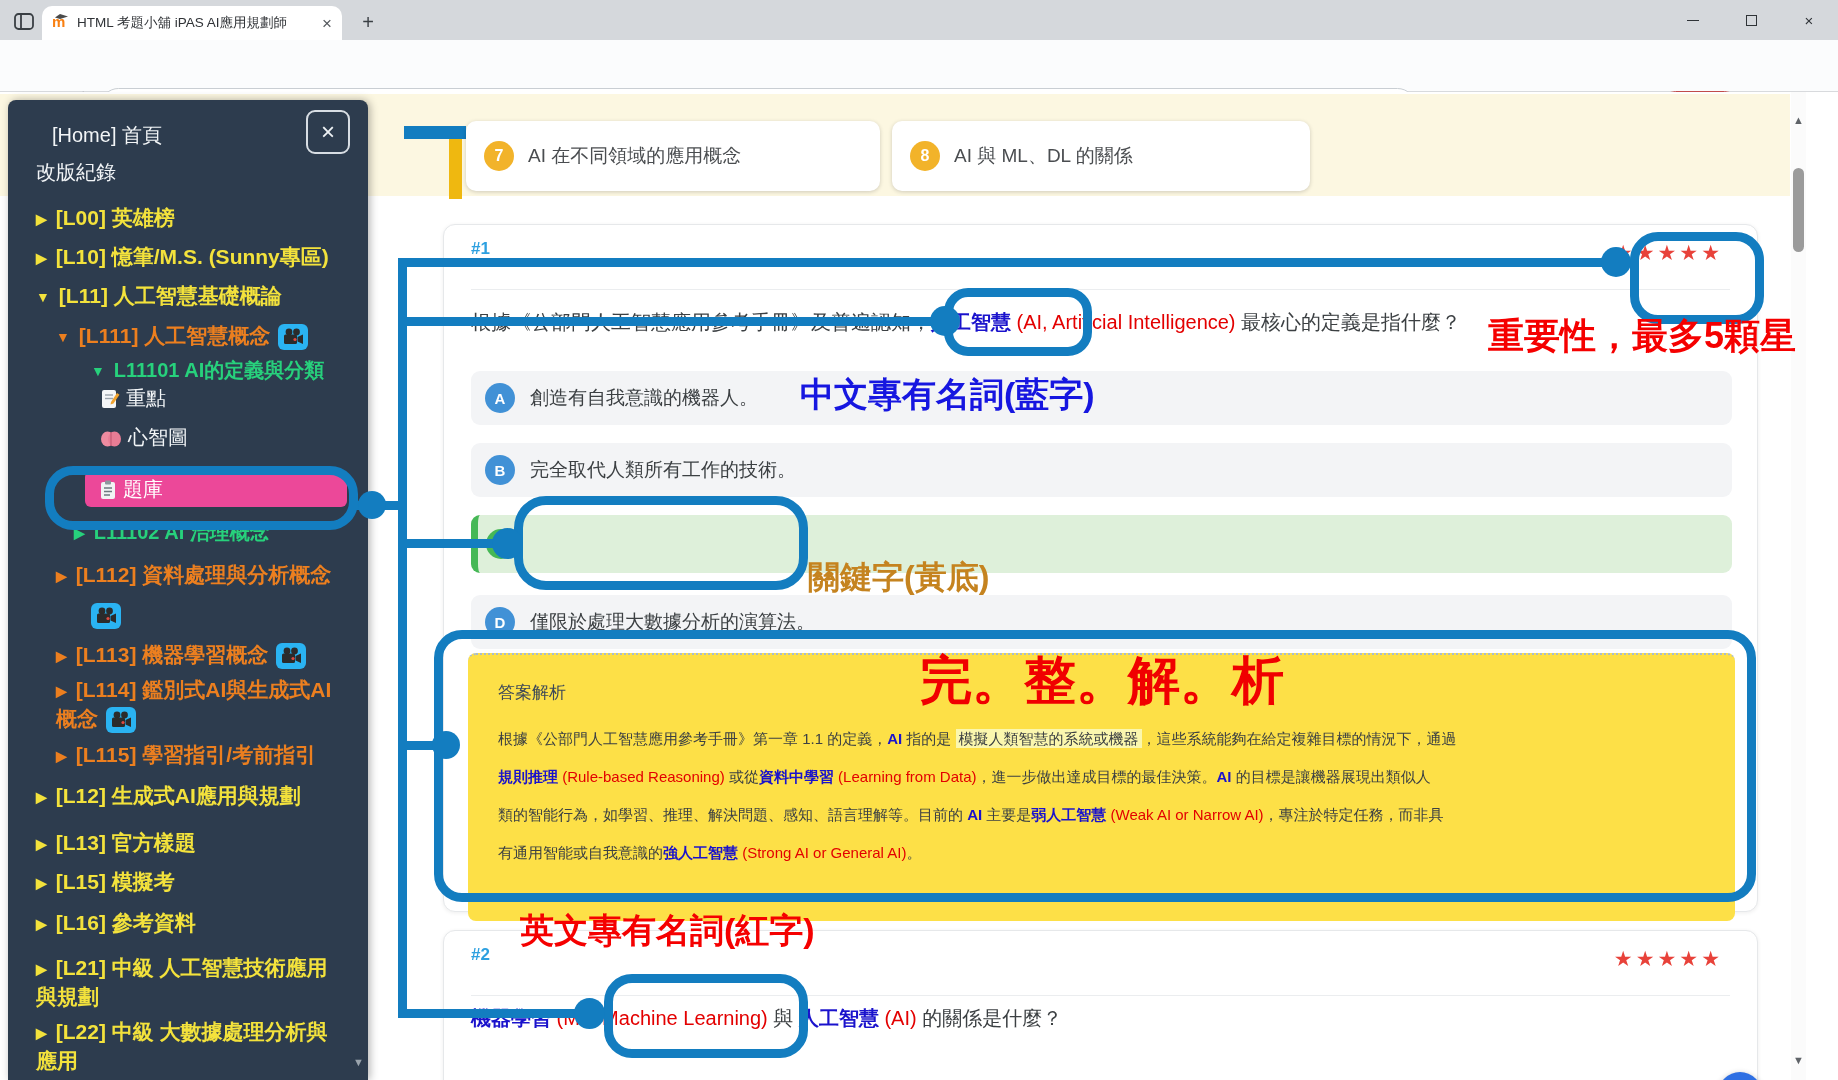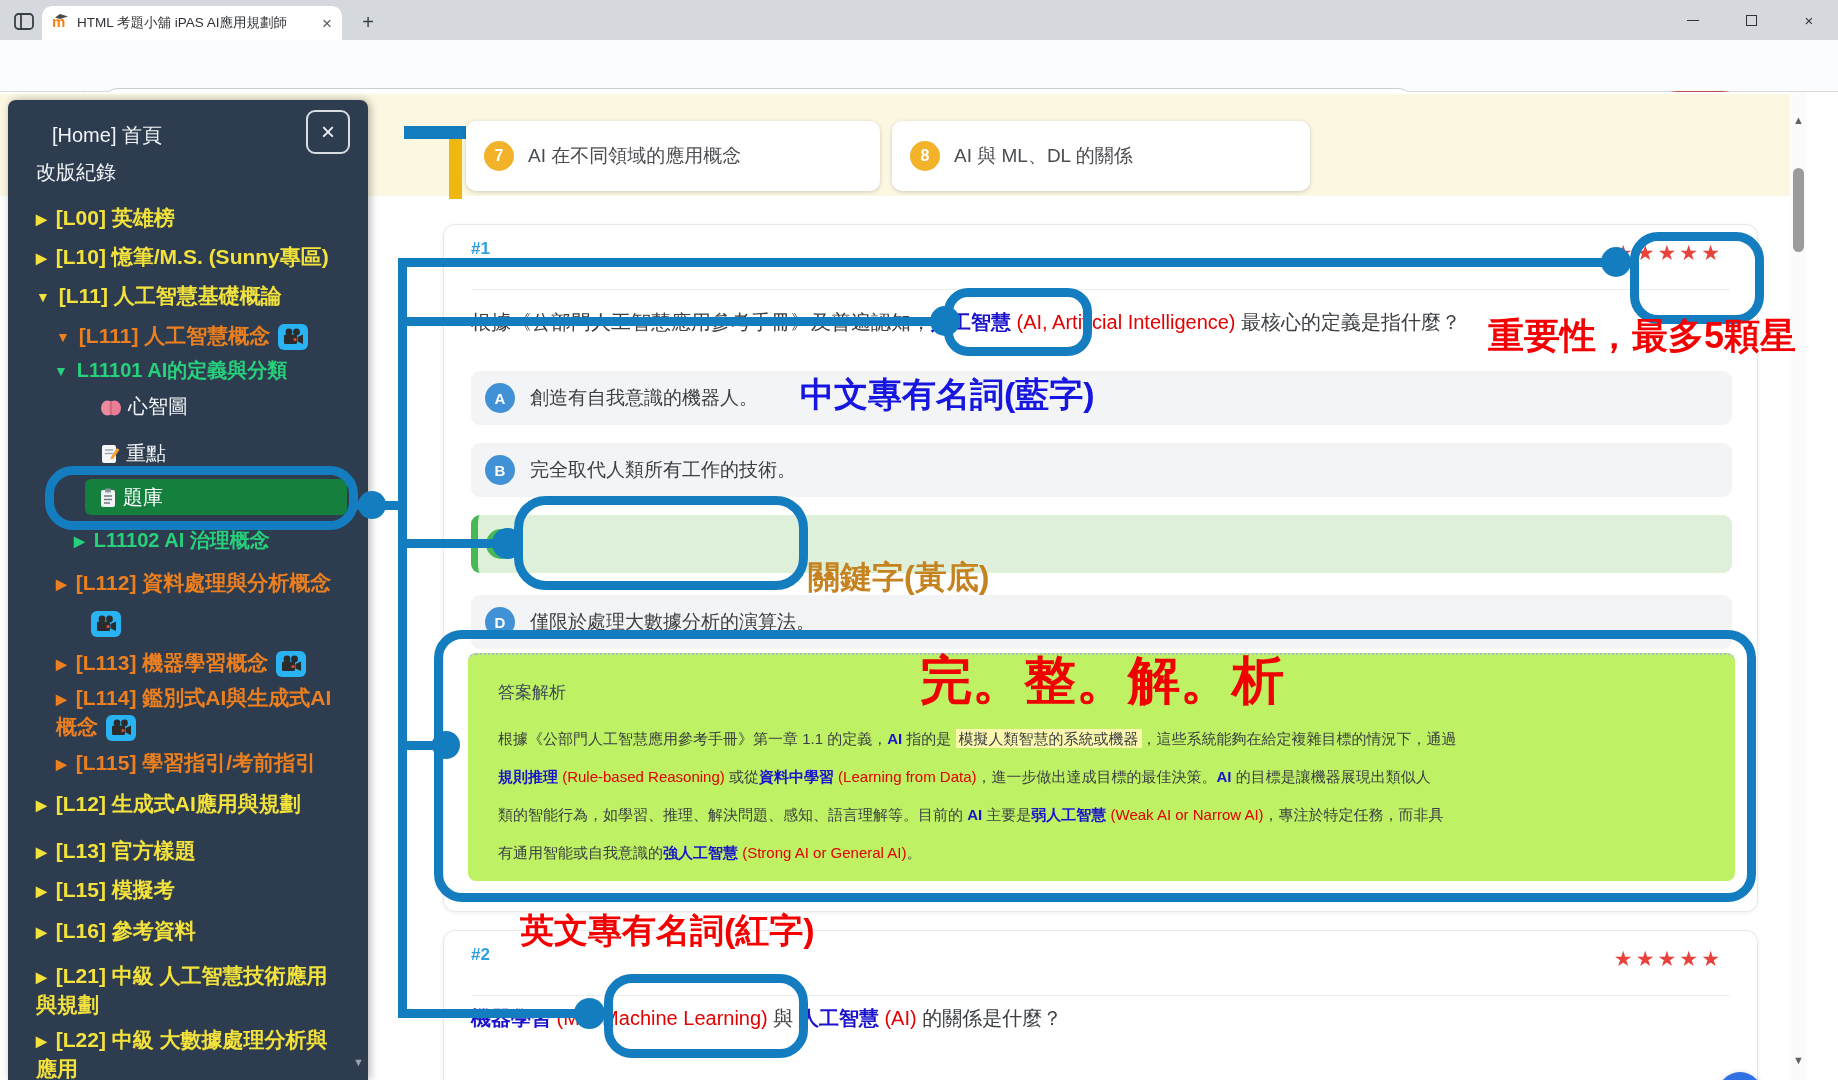--- a/index.html
+++ b/index.html
@@ -51,21 +51,21 @@
   .q-text { position:absolute; left:27px; top:82px; font-size:20px; line-height:30px; white-space:nowrap; }
 
   .opt-row { position:absolute; left:27px; width:1261px; height:54px; background:#f3f4f6; border-radius:9px;
     display:flex; align-items:center; padding-left:14px; }
   .opt-row.correct { background:#def0da; border-left:7px solid #46b856; height:58px; padding-left:8px; }
   .opt-badge { width:30px; height:30px; border-radius:50%; background:#4191d6; color:#fff; font-weight:bold;
     font-size:15px; display:flex; align-items:center; justify-content:center; flex:none; }
   .opt-row.correct .opt-badge { background:#46b856; }
   .opt-text { margin-left:15px; font-size:19px; color:#4a4a4a; white-space:nowrap; }
 
-  .analysis-box { position:absolute; left:24px; top:428px; width:1267px; height:228px; background:#bef264;
+  .analysis-box { position:absolute; left:24px; top:428px; width:1267px; height:268px; background:#fde047;
     border-radius:8px; border-top:2px dotted #a8bccd; }
   .analysis-label { position:absolute; left:30px; top:26px; font-size:17px; color:#3c4858; }
   .an-line { position:absolute; left:30px; font-size:15px; line-height:28px; white-space:nowrap; }
 
   .t-plain { color:#3c4043; }
   .t-blue { color:#1a12cc; font-weight:bold; }
   .t-red { color:#e30000; }
   .t-hl { background:#fbf7ae; color:#3c4043; padding:1px 3px; }
 
   
@@ -82,21 +82,21 @@
   #sb-items { position:absolute; left:0; top:22px; width:360px; }
   .sb-item { line-height:27px; font-size:20px; padding-right:20px; }
   .sb-item .arr { font-size:14px; margin-right:9px; vertical-align:1px; }
   .sb-item.c-white { color:#f2f5f7; }
   .sb-item.c-yellow { color:#f3e23c; font-weight:bold; font-size:21px; }
   .sb-item.c-orange { color:#ec7f1f; font-weight:bold; font-size:21px; }
   .sb-item.c-green { color:#27d17c; font-weight:bold; font-size:20px; }
   .sb-item .vicon { vertical-align:-7px; margin-left:8px; }
   .sb-item .licon { vertical-align:-4px; margin-right:6px; }
   .sb-vrow { padding-left:75px; }
-  .sb-sel { background:#15803d; border-radius:6px; margin-left:77px; width:262px; padding:5px 0 5px 14px;
+  .sb-sel { background:#ec4899; border-radius:6px; margin-left:77px; width:262px; padding:5px 0 5px 14px;
     color:#fff; font-size:20px; line-height:26px; }
   .sb-scroll-arrow { position:absolute; right:4px; bottom:12px; color:#9aa4ad; font-size:11px; }
 
   
   .pg-scrollbar { position:absolute; left:1791px; top:92px; width:15px; height:988px; background:#fbfbfb; }
   .pg-thumb { position:absolute; left:2px; top:76px; width:11px; height:84px; background:#9b9b9b; border-radius:6px; }
   .pg-arrow { position:absolute; left:2px; width:11px; text-align:center; font-size:11px; color:#5f6368; }
   .scrolltop { position:absolute; left:1718px; top:980px; width:44px; height:44px; border-radius:50%;
     background:#2e6fe3; color:#fff; font-size:22px; display:flex; align-items:center; justify-content:center;
     box-shadow:0 2px 6px rgba(0,0,0,.3); z-index:20; }
@@ -280,32 +280,32 @@
         <div class="sb-item c-yellow" style="padding-left: 28px; margin-bottom: 10px;"><span class="arr">▶</span><span>[L10] 憶筆/M.S. (Sunny專區)</span></div>
         <div class="sb-item c-yellow" style="padding-left: 28px; margin-bottom: 11px;"><span class="arr">▼</span><span>[L11] 人工智慧基礎概論</span></div>
         <div class="sb-item c-orange" style="padding-left: 48px; margin-bottom: 6px;"><span class="arr">▼</span><span>[L111] 人工智慧概念</span><svg class="vicon" width="30" height="26" viewBox="0 0 30 26">
             <rect width="30" height="26" rx="6" fill="#2ab3f2"></rect>
             <circle cx="11" cy="8" r="3.4" fill="#2b2b2b"></circle>
             <circle cx="18.5" cy="8" r="3.4" fill="#2b2b2b"></circle>
             <rect x="6" y="10.5" width="13" height="9.5" rx="1.5" fill="#2b2b2b"></rect>
             <polygon points="19.5,13 25,10.5 25,20 19.5,17.5" fill="#2b2b2b"></polygon>
             <circle cx="17" cy="15.5" r="1.6" fill="#e04a3f"></circle>
           </svg></div>
-        <div class="sb-item c-green" style="padding-left: 46px; margin-bottom: 8px;"><span class="arr">▼</span><span>L11101 AI的定義與分類</span></div>
-        <div class="sb-item c-white" style="padding-left: 92px; margin-bottom: 20px;"><svg class="licon" width="22" height="18" viewBox="0 0 22 18">
-            <ellipse cx="7.5" cy="9" rx="6.5" ry="7.5" fill="#ee8ba0"></ellipse>
-            <ellipse cx="14.5" cy="9" rx="6.5" ry="7.5" fill="#e87d95"></ellipse>
-            <path d="M11 2 v14" stroke="#c95f78" stroke-width="1.4"></path>
-          </svg><span>心智圖</span></div>
+        <div class="sb-item c-green" style="padding-left: 83px; margin-bottom: 0;"><span class="arr">▼</span><span>L11101 AI的定義與分類</span></div>
         <div class="sb-item c-white" style="padding-left: 92px; margin-bottom: 12px;"><svg class="licon" width="20" height="20" viewBox="0 0 20 20">
             <rect x="2" y="1" width="14" height="18" rx="2" fill="#f4f6f8"></rect>
             <line x1="5" y1="6" x2="13" y2="6" stroke="#9aa4ad" stroke-width="1.4"></line>
             <line x1="5" y1="9.5" x2="13" y2="9.5" stroke="#9aa4ad" stroke-width="1.4"></line>
             <polygon points="11,13 17,4 19.5,5.8 13.5,14.5 10.5,15.5" fill="#f0a330"></polygon>
           </svg><span>重點</span></div>
+        <div class="sb-item c-white" style="padding-left: 92px; margin-bottom: 20px;"><svg class="licon" width="22" height="18" viewBox="0 0 22 18">
+            <ellipse cx="7.5" cy="9" rx="6.5" ry="7.5" fill="#ee8ba0"></ellipse>
+            <ellipse cx="14.5" cy="9" rx="6.5" ry="7.5" fill="#e87d95"></ellipse>
+            <path d="M11 2 v14" stroke="#c95f78" stroke-width="1.4"></path>
+          </svg><span>心智圖</span></div>
         <div class="sb-item c-white" style="padding-left: 0px; margin-bottom: 12px;">
           <div class="sb-sel"><svg class="licon" width="18" height="20" viewBox="0 0 18 20">
               <rect x="2" y="2" width="14" height="17" rx="2" fill="#f1f3f4"></rect>
               <rect x="6" y="0.5" width="6" height="4" rx="1" fill="#8d979e"></rect>
               <line x1="5" y1="8" x2="13" y2="8" stroke="#6d7880" stroke-width="1.5"></line>
               <line x1="5" y1="11.5" x2="13" y2="11.5" stroke="#6d7880" stroke-width="1.5"></line>
               <line x1="5" y1="15" x2="11" y2="15" stroke="#6d7880" stroke-width="1.5"></line>
             </svg><span>題庫</span></div>
         </div>
         <div class="sb-item c-green" style="padding-left: 66px; margin-bottom: 14px;"><span class="arr">▶</span><span>L11102 AI 治理概念</span></div>

